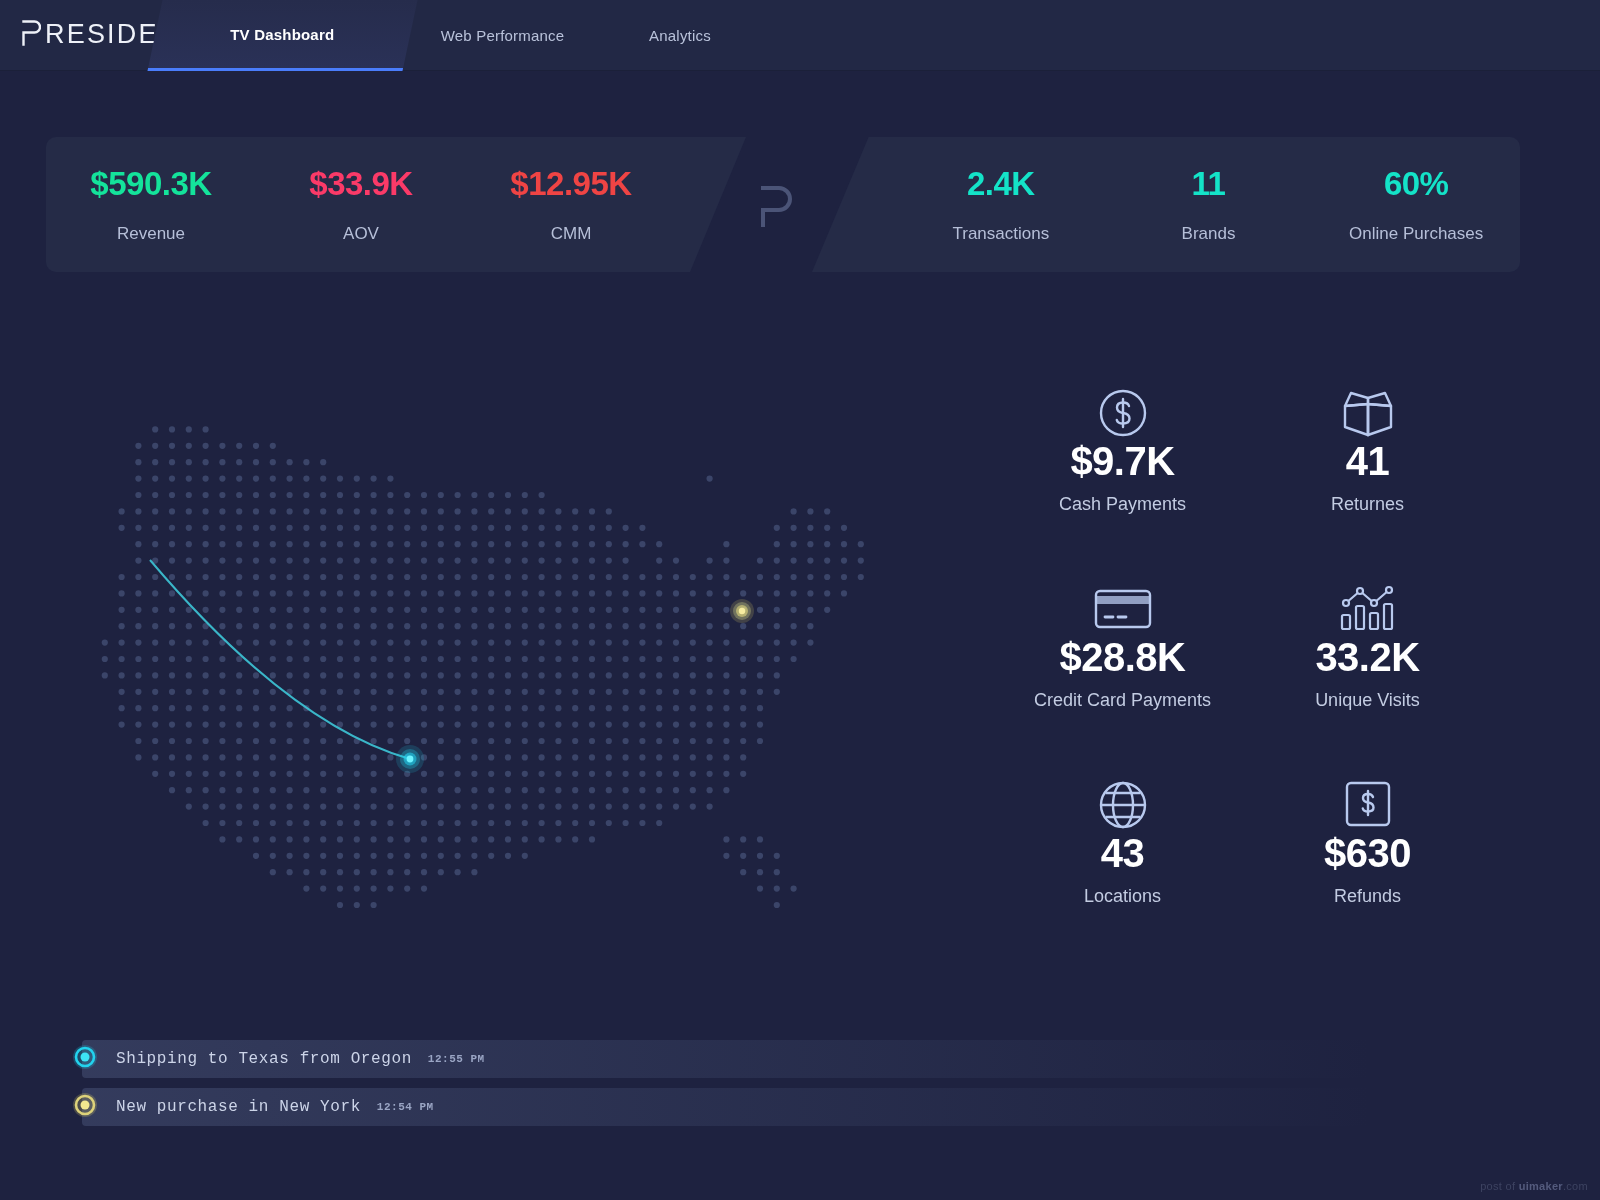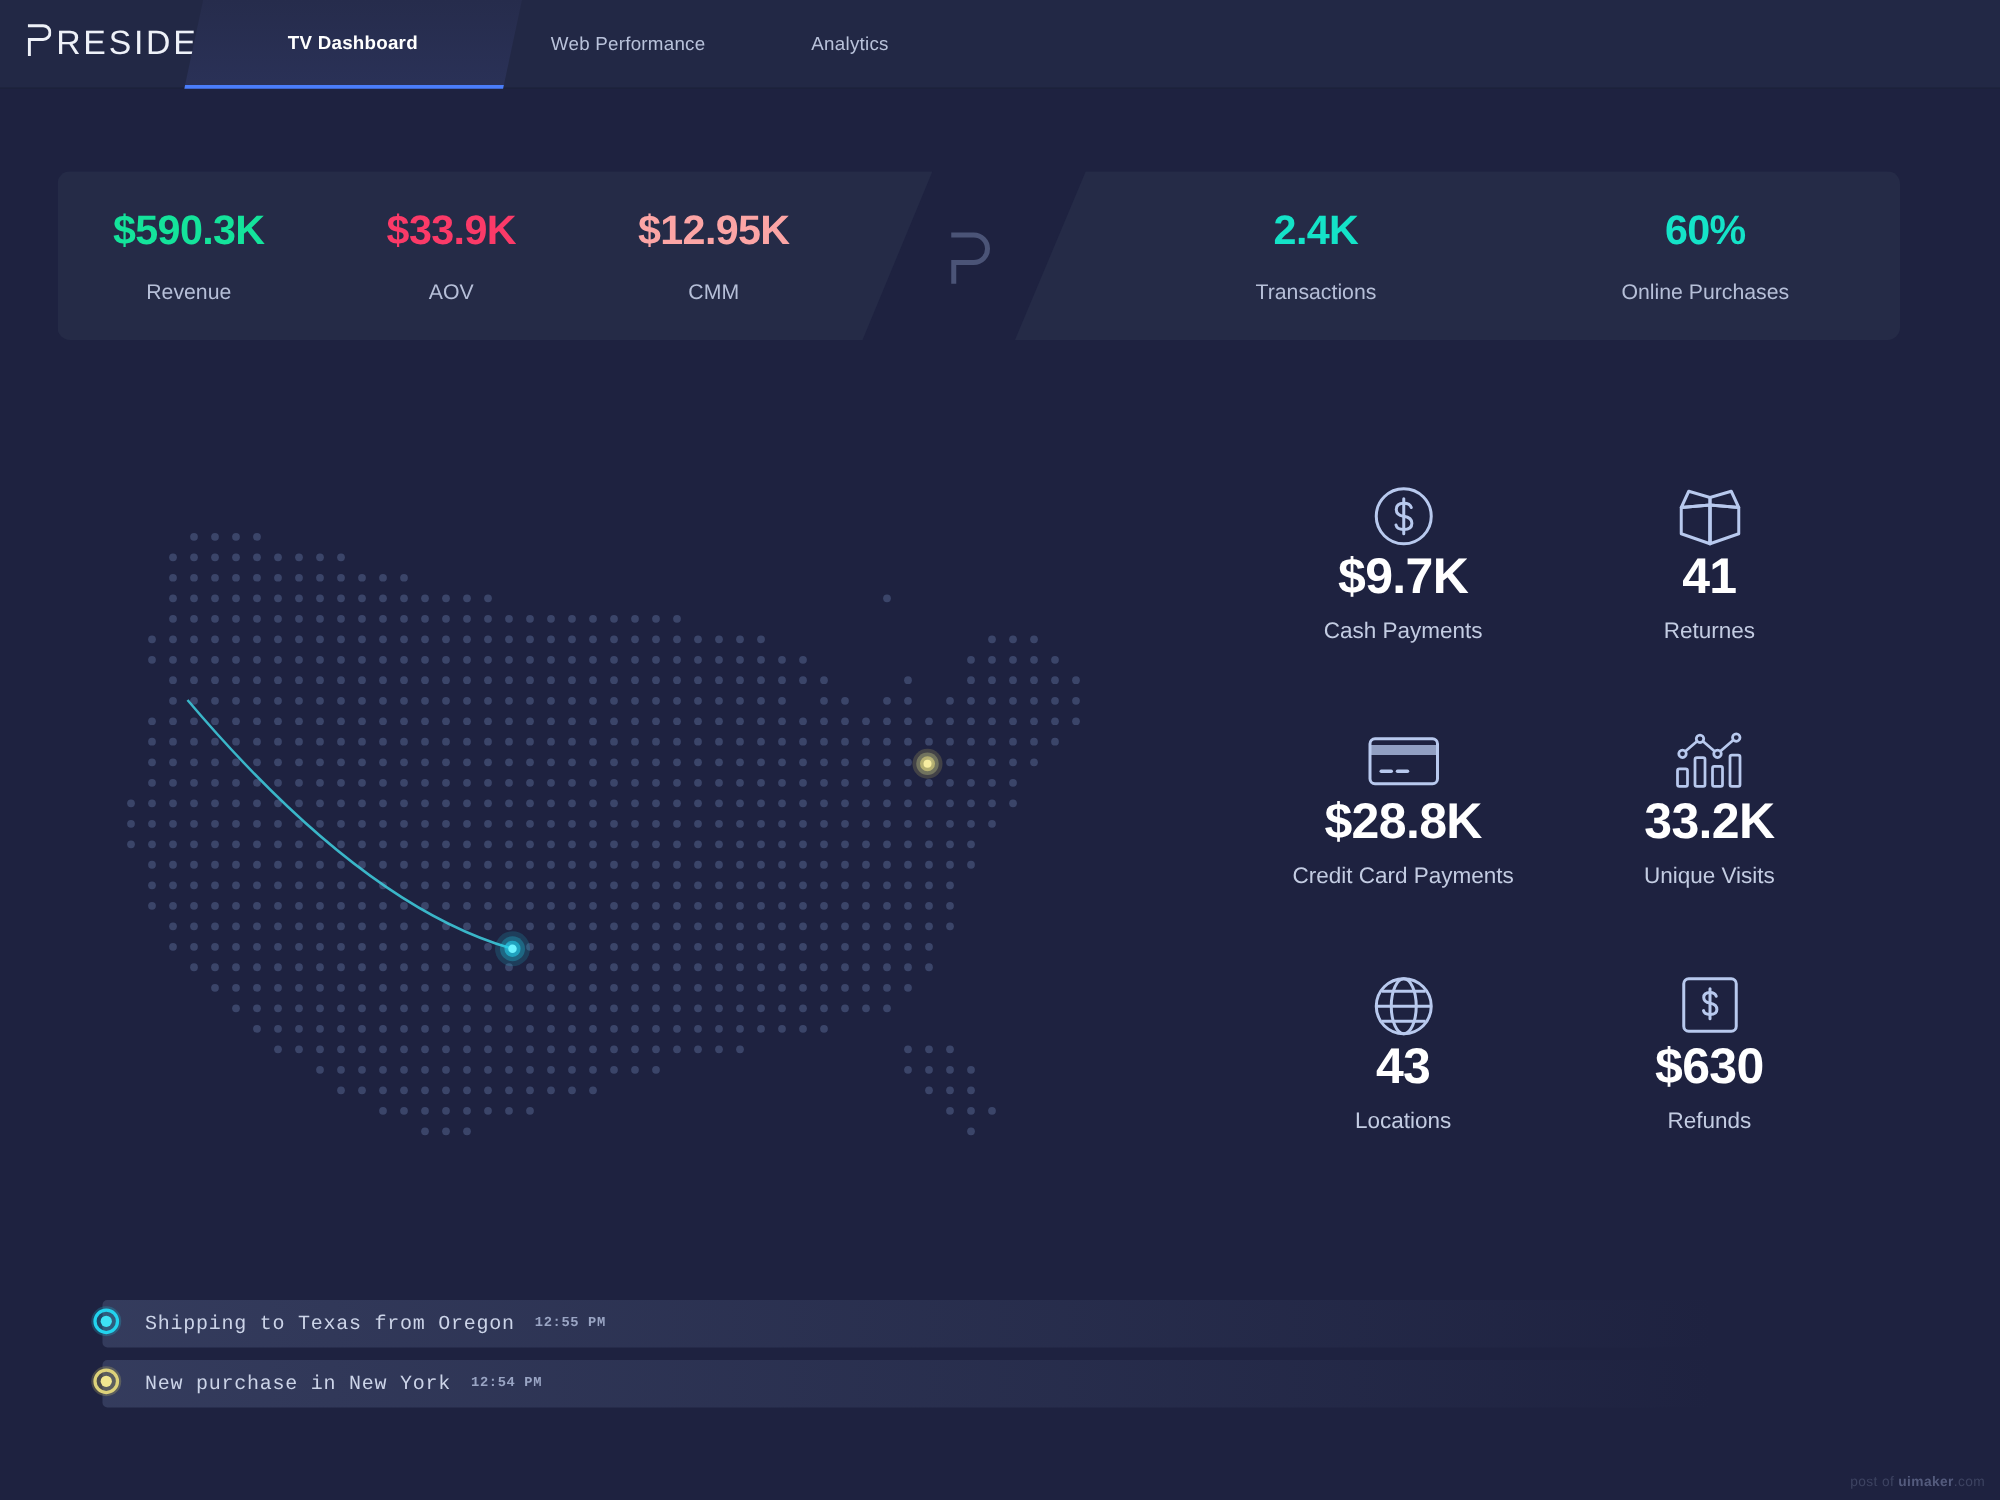--- a/index.html
+++ b/index.html
@@ -143,37 +143,41 @@
   <div class="kpi-row">
     <div class="kpi-cell">
       <div class="kpi-value" style="color:#14e39b">$590.3K</div>
       <div class="kpi-label">Revenue</div>
     </div>
     <div class="kpi-cell">
       <div class="kpi-value" style="color:#fb3a68">$33.9K</div>
       <div class="kpi-label">AOV</div>
     </div>
     <div class="kpi-cell">
-      <div class="kpi-value" style="color:#fca5a5">$12.95K</div>
+      <div class="kpi-value" style="color:#ef4444">$12.95K</div>
       <div class="kpi-label">CMM</div>
     </div>
   </div>
 </div>
 
 <div class="r-mark">
   <svg width="33" height="42" viewBox="0 0 33 42">
     <path d="M3 3 H19 A11 11 0 0 1 19 25 H3 V41" fill="none" stroke="#4b5477" stroke-width="4" stroke-linecap="square"></path>
   </svg>
 </div>
 
 <div class="kpi-right">
   <div class="kpi-row">
     <div class="kpi-cell">
       <div class="kpi-value" style="color:#14e3c8">2.4K</div>
       <div class="kpi-label">Transactions</div>
+    </div>
+    <div class="kpi-cell">
+      <div class="kpi-value" style="color:#14e3c8">11</div>
+      <div class="kpi-label">Brands</div>
     </div>
     <div class="kpi-cell">
       <div class="kpi-value" style="color:#14e3c8">60%</div>
       <div class="kpi-label">Online Purchases</div>
     </div>
   </div>
 </div>
 
 <div class="map">
   <svg width="850" height="520" viewBox="0 0 850 520" id="map-svg">

